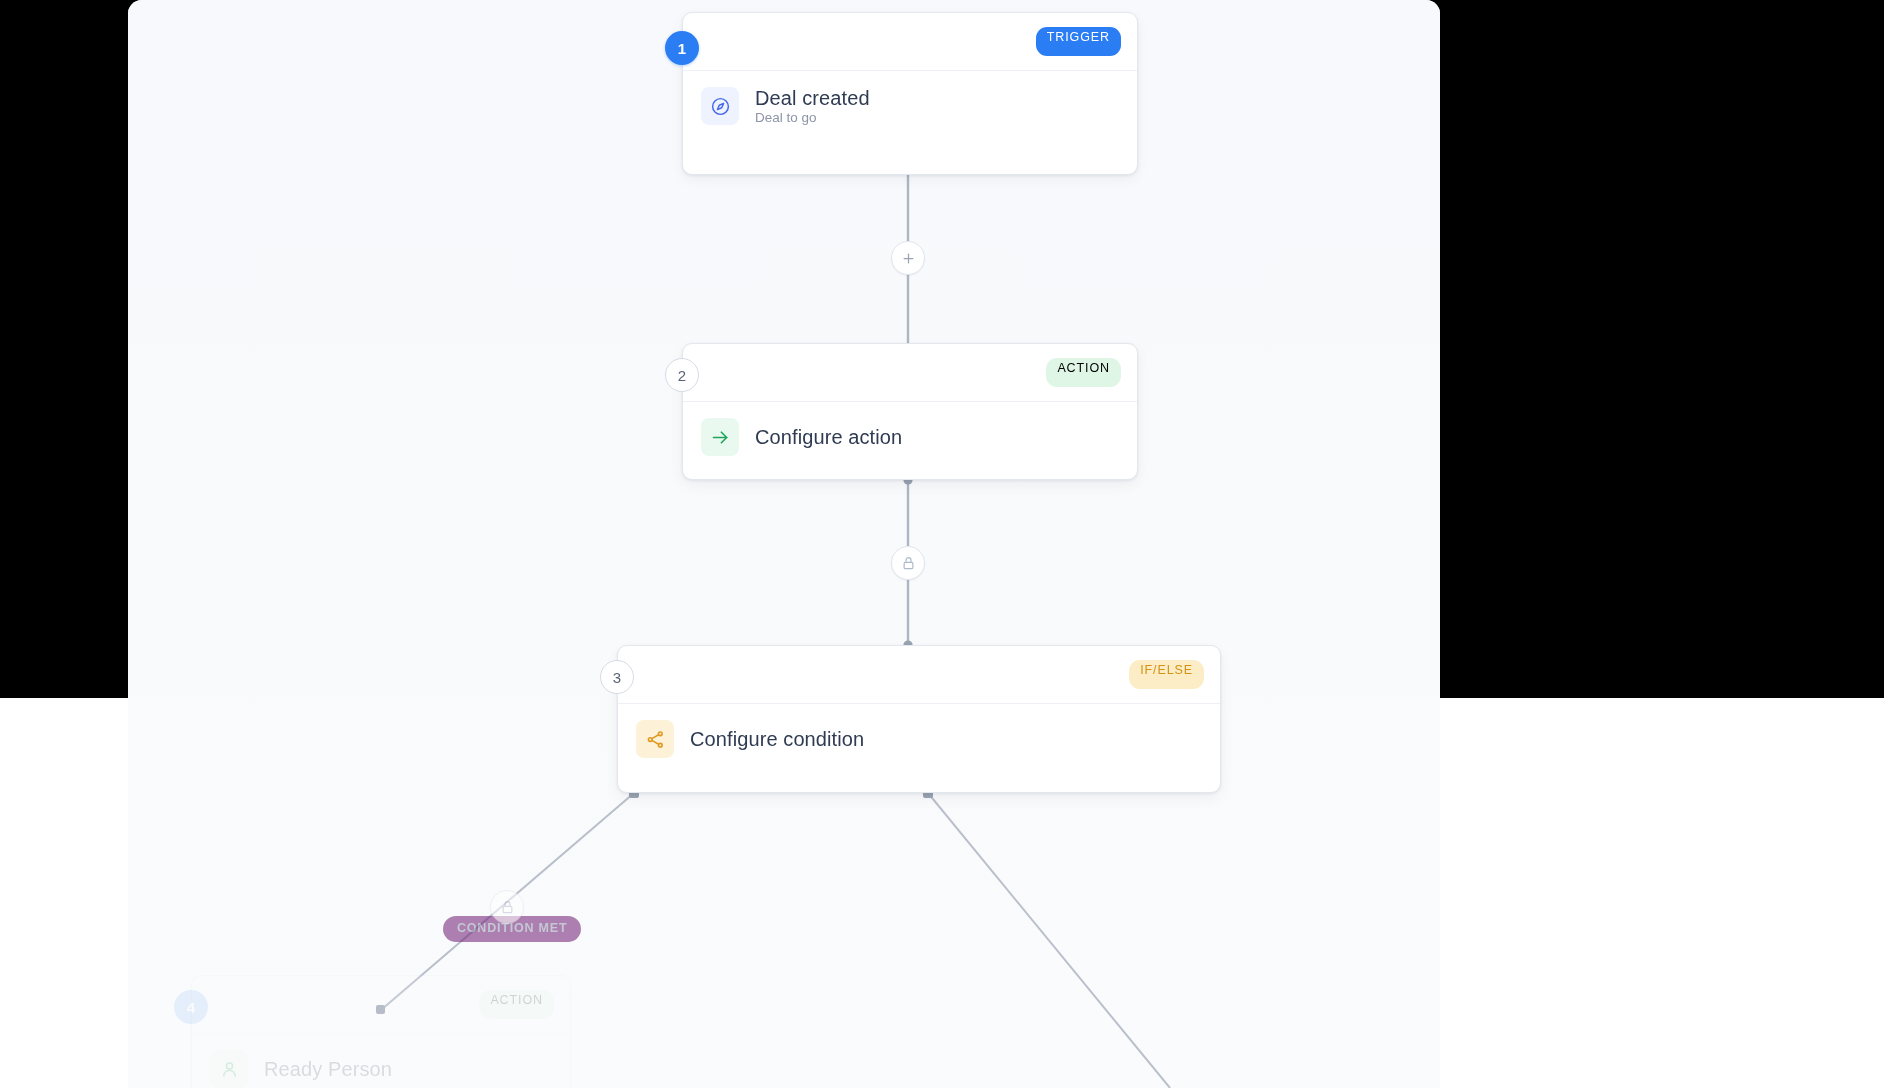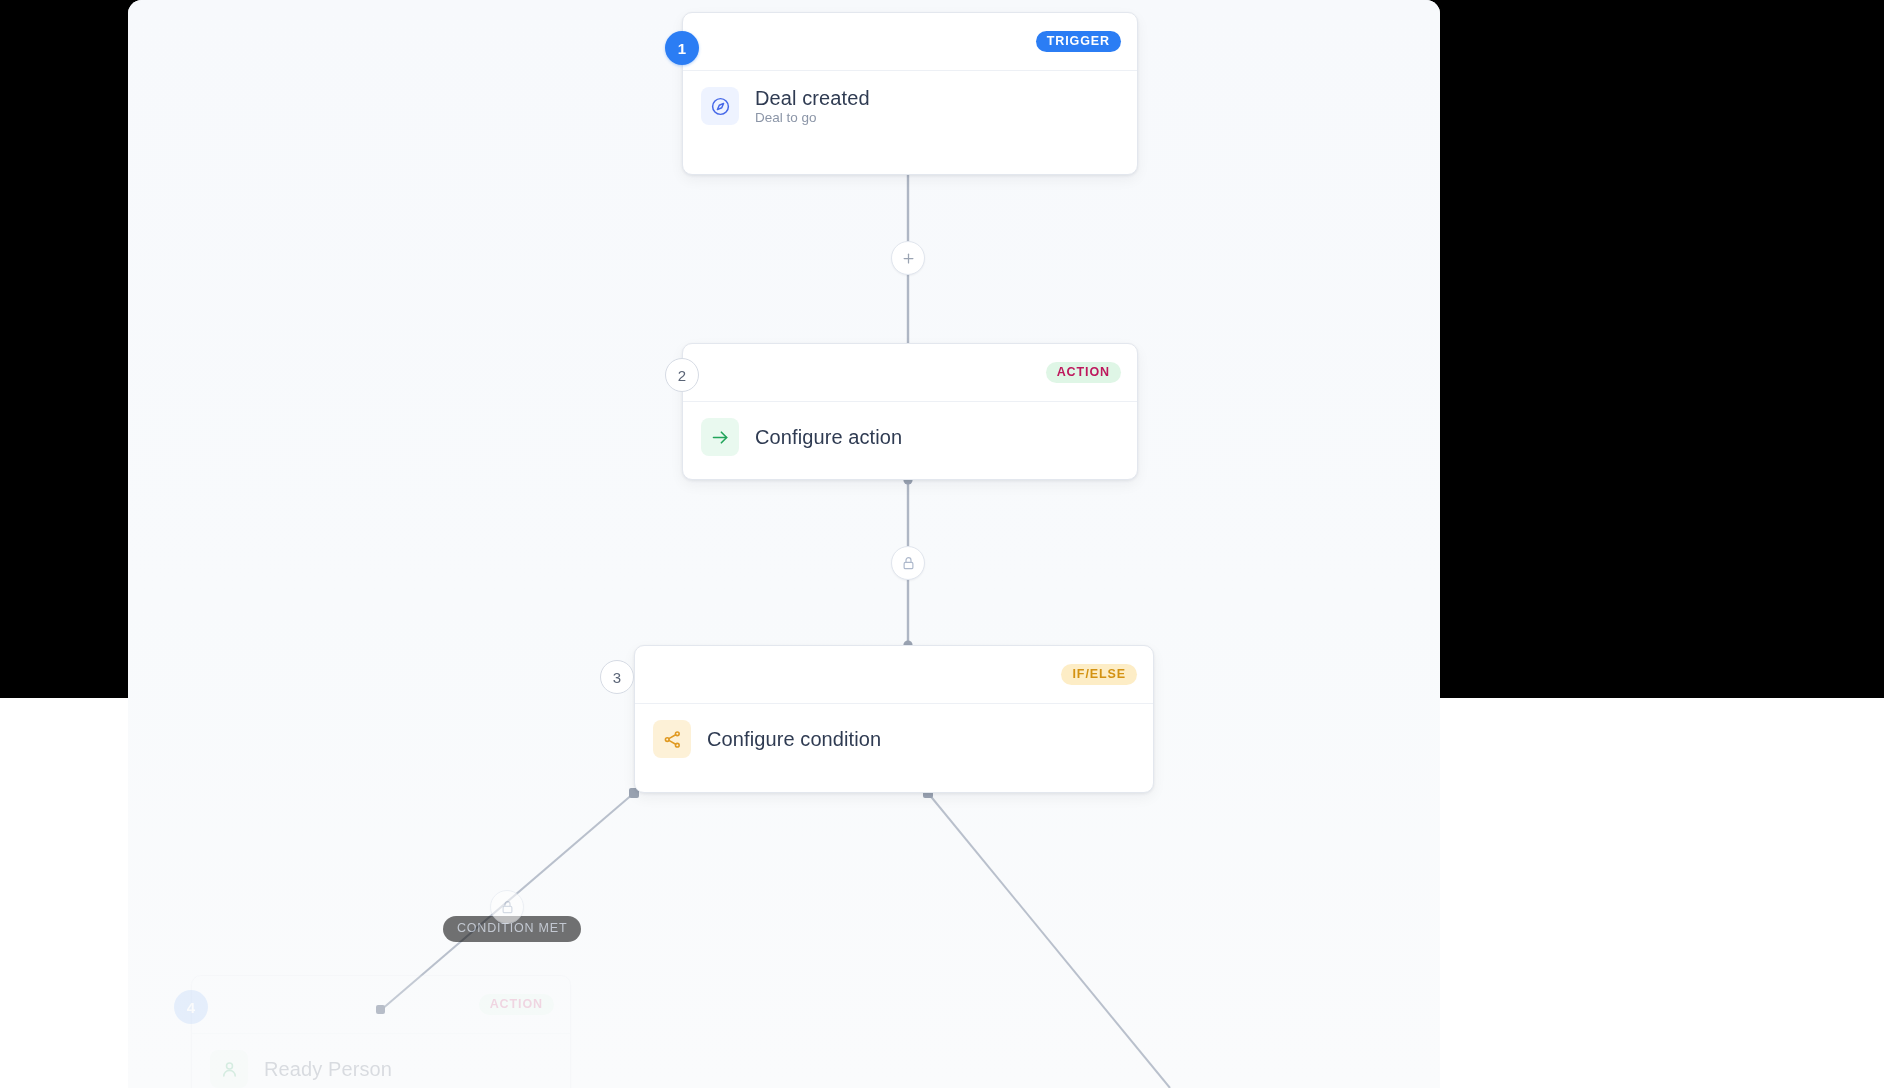--- a/index.html
+++ b/index.html
@@ -78,28 +78,28 @@
   .icon-amber { background: #fdf1d7; }
   .node-texts { display: flex; flex-direction: column; gap: 0; min-width: 0; }
   .node-title {
     font-size: 20px; color: #2f3b52; letter-spacing: .1px;
   }
   .node-sub { font-size: 13.5px; color: #8b95a7; }
 
   
   .badge {
     font-size: 12.5px;
-    font-weight: bold;
+    font-weight: normal;
     letter-spacing: .9px;
     border-radius: 11px;
-    padding: 4px 11px 5px;
+    padding: 4px 11px 12px;
     line-height: 1;
   }
   .badge-trigger { background: #2b7df4; color: #ffffff; }
-  .badge-action  { background: #dff6e6; color: #be185d; }
+  .badge-action  { background: #dff6e6; color: #000000; }
   .badge-ifelse  { background: #fdedc6; color: #d39212; }
 
   
   .step-num {
     position: absolute;
     width: 34px; height: 34px;
     border-radius: 50%;
     display: flex; align-items: center; justify-content: center;
     font-size: 15px;
     z-index: 6;
@@ -121,24 +121,24 @@
     position: absolute;
     width: 34px; height: 34px; border-radius: 50%;
     background: #ffffff;
     border: 1px solid #e1e6ee;
     display: flex; align-items: center; justify-content: center;
     z-index: 5;
     box-shadow: 0 1px 2px rgba(17,24,39,.05);
   }
   .branch-pill {
     position: absolute;
-    background: #000000;
+    background: #701a75;
     color: #97a0b0;
     font-size: 12.5px;
-    font-weight: normal;
+    font-weight: bold;
     letter-spacing: .8px;
     padding: 6px 14px 7px;
     border-radius: 13px;
     line-height: 1;
     z-index: 4;
     white-space: nowrap;
   }
 
   
   .dim-55  { opacity: .55; }
@@ -221,21 +221,21 @@
       <span>2</span>
     </div>
 
     <div class="wire-btn" style="left:763px; top:546px;">
       <svg width="15" height="16" viewBox="0 0 24 24" fill="none" stroke="#aeb9cc" stroke-width="1.9">
         <rect x="5" y="11" width="14" height="10" rx="2"></rect>
         <path d="M8 11V7.5a4 4 0 0 1 8 0V11"></path>
       </svg>
     </div>
 
-    <div class="node" style="left:506px; top:645px; width:520px; height:148px;">
+    <div class="node" style="left:489px; top:645px; width:604px; height:148px;">
       <div class="node-head">
         <span class="badge badge-ifelse">IF/ELSE</span>
       </div>
       <div class="node-body">
         <span class="node-icon icon-amber">
           <svg width="21" height="21" viewBox="0 0 24 24" fill="none" stroke="#e09a22" stroke-width="1.8" stroke-linecap="round">
             <circle cx="17.5" cy="5.5" r="2.1"></circle>
             <circle cx="6" cy="12" r="2.1"></circle>
             <circle cx="17.5" cy="18.5" r="2.1"></circle>
             <line x1="7.9" y1="11" x2="15.6" y2="6.6"></line>

